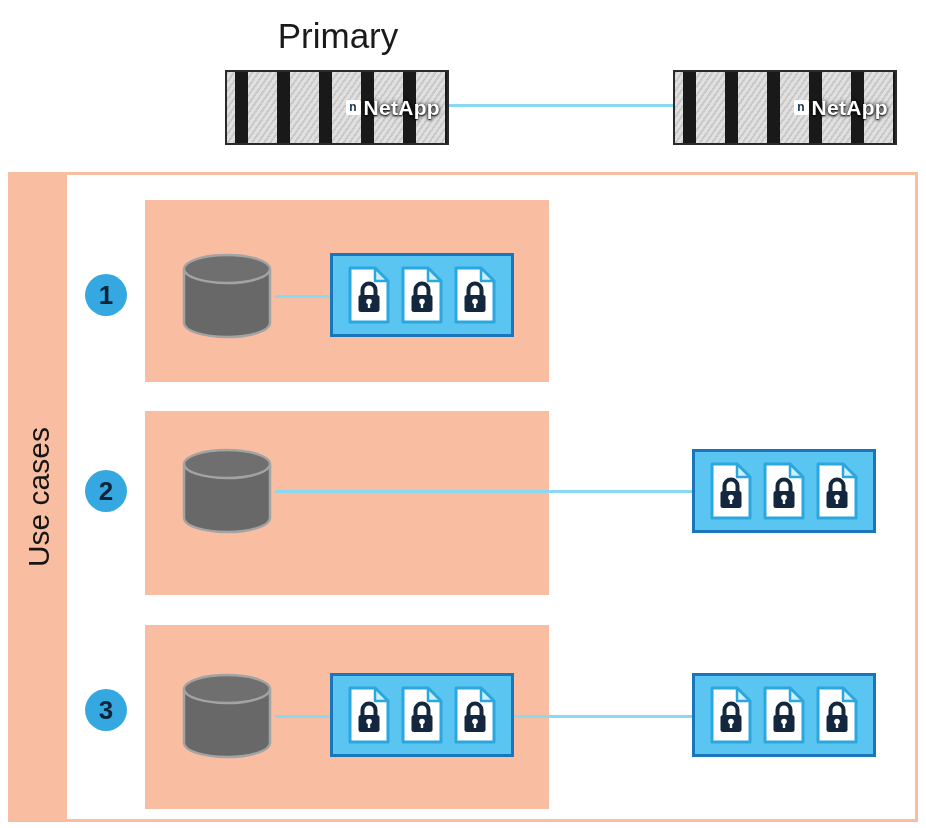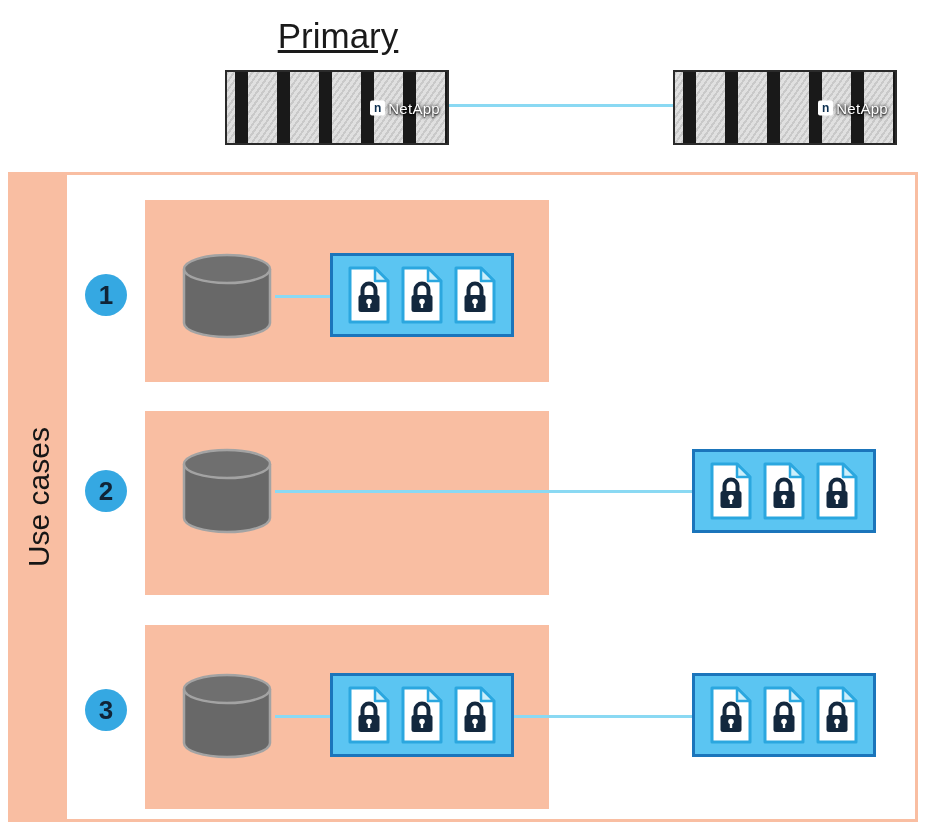--- a/index.html
+++ b/index.html
@@ -1,39 +1,39 @@
 <!DOCTYPE html>
 <html style="--salmon: #F9BEA2; --accent-blue: #35A8E2; --connector-blue: #8AD9F3; --group-fill: #5BC5F2; --group-border: #1B75BB; --cylinder-gray: #686868; --padlock-dark: #13283E; --shelf-gray: #D9D9D9;"><head>
 <meta charset="utf-8">
 <style>
   * { margin: 0; padding: 0; box-sizing: border-box; }
   body { background: #ffffff; font-family: "Liberation Sans", "DejaVu Sans", sans-serif; }
 
   .canvas { position: relative; width: 926px; height: 828px; background: #ffffff; overflow: hidden; }
 
   
-  .top-label { position: absolute; top: 16px; font-size: 35px; color: #1a1a1a; text-align: center; text-decoration: underline; }
+  .top-label { position: absolute; top: 16px; font-size: 35px; color: #1a1a1a; text-align: center; }
   .label-primary { left: 225px; width: 226px; }
   .label-secondary { left: 666px; width: 234px; }
 
   
   .shelf {
     position: absolute; top: 70px; width: 224px; height: 75px;
     border: 2px solid #2a2a2a;
     background: repeating-linear-gradient(125deg, #c9c9c9 0 2px, #e0e0e0 2px 5px);
   }
   .shelf::before {
     content: ""; position: absolute; inset: 0;
     background: repeating-linear-gradient(90deg, transparent 0 8px, #191919 8px 21px, transparent 21px 42px);
   }
   .shelf-primary { left: 225px; }
   .shelf-secondary { left: 673px; }
   .netapp-logo { position: absolute; right: 7px; top: 50%; transform: translateY(-50%); display: flex; align-items: center; gap: 3px; z-index: 2; }
   .logo-mark { width: 15px; height: 15px; background: #ffffff; border-radius: 2px; color: #0d3050; font-size: 12px; font-weight: bold; line-height: 15px; text-align: center; }
-  .logo-text { color: #ffffff; font-weight: normal; font-size: 15px; letter-spacing: .3px; text-shadow: 0 0 4px rgba(0,0,0,.95), 0 1px 2px #000; }
+  .logo-text { color: #ffffff; font-weight: bold; font-size: 21px; letter-spacing: .3px; text-shadow: 0 0 4px rgba(0,0,0,.95), 0 1px 2px #000; }
 
   
   .line { position: absolute; height: 3px; background: var(--connector-blue, #8AD9F3); z-index: 2; }
   .line-top { left: 449px; top: 104px; width: 224px; }
   .l1  { left: 275px; top: 295px; width: 57px; }
   .l2  { left: 275px; top: 490px; width: 419px; }
   .l3a { left: 275px; top: 715px; width: 57px; }
   .l3b { left: 512px; top: 715px; width: 182px; }
 
   

